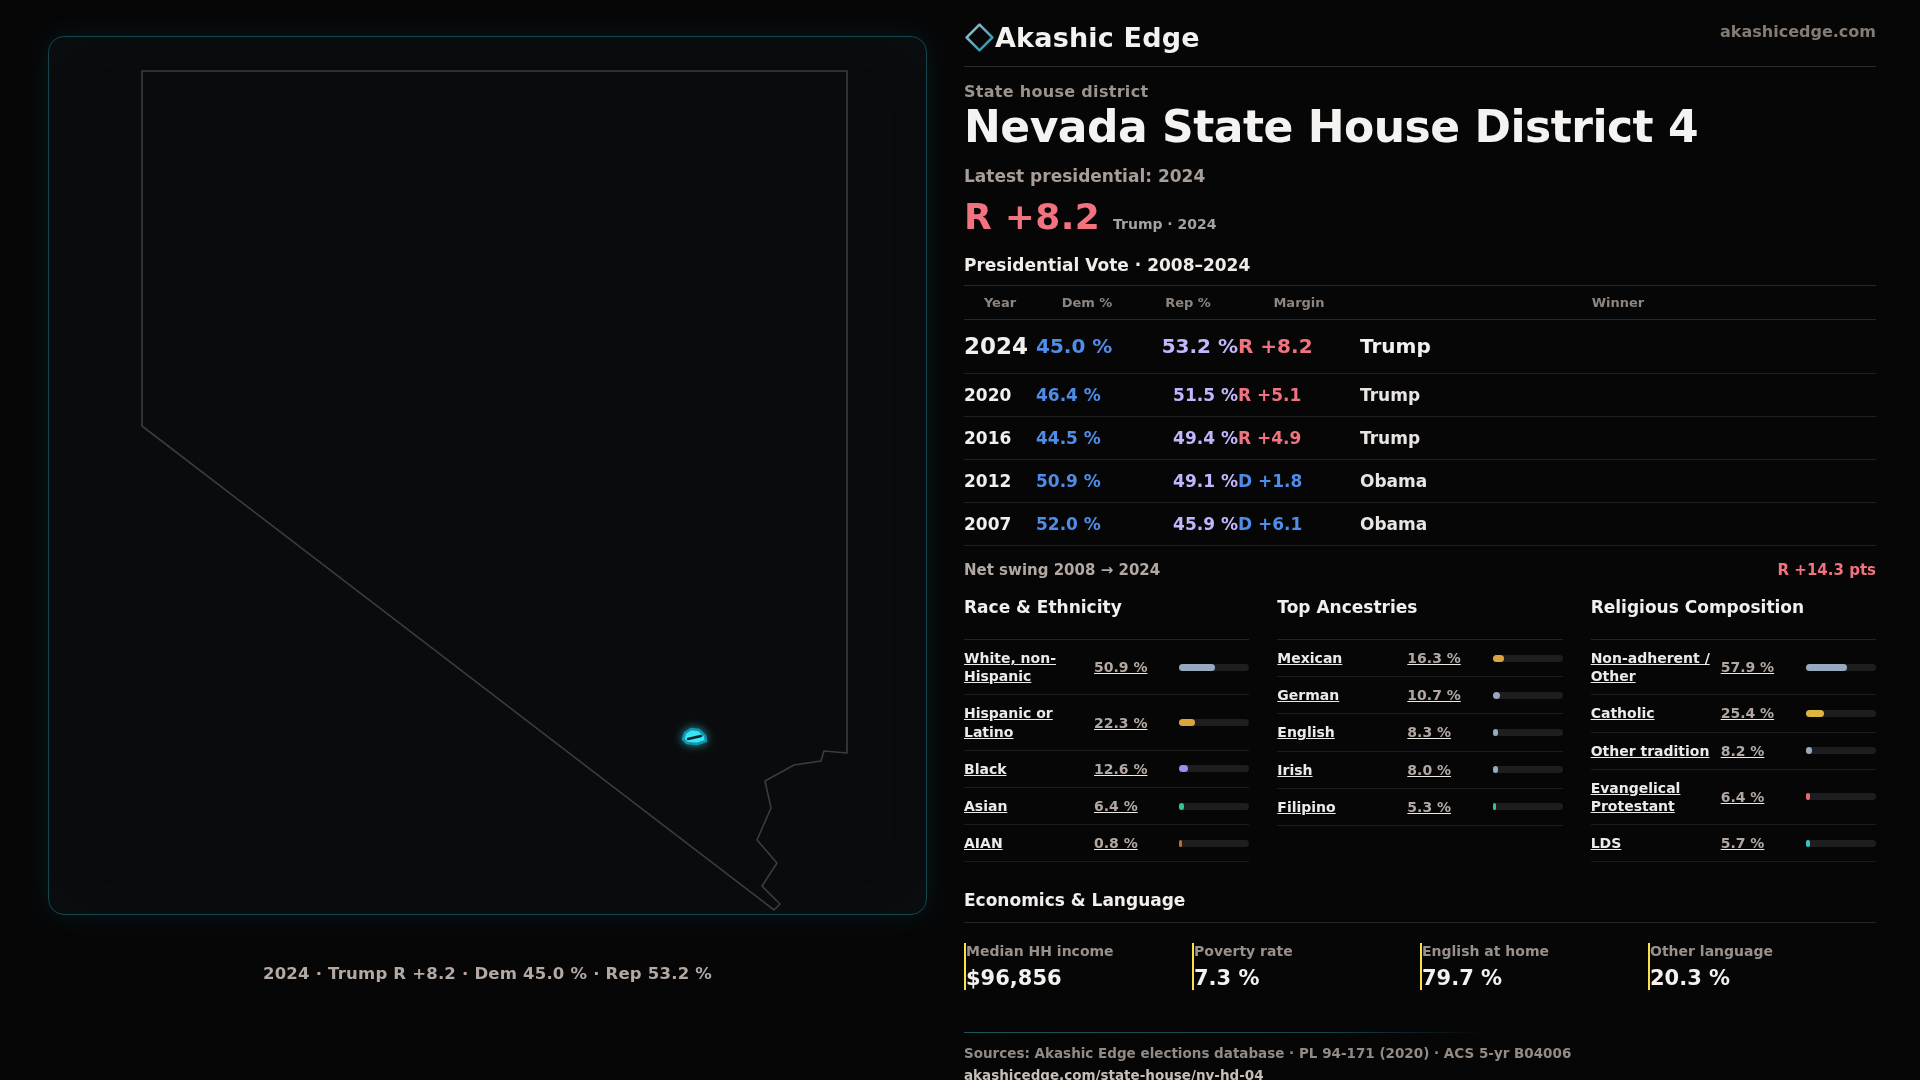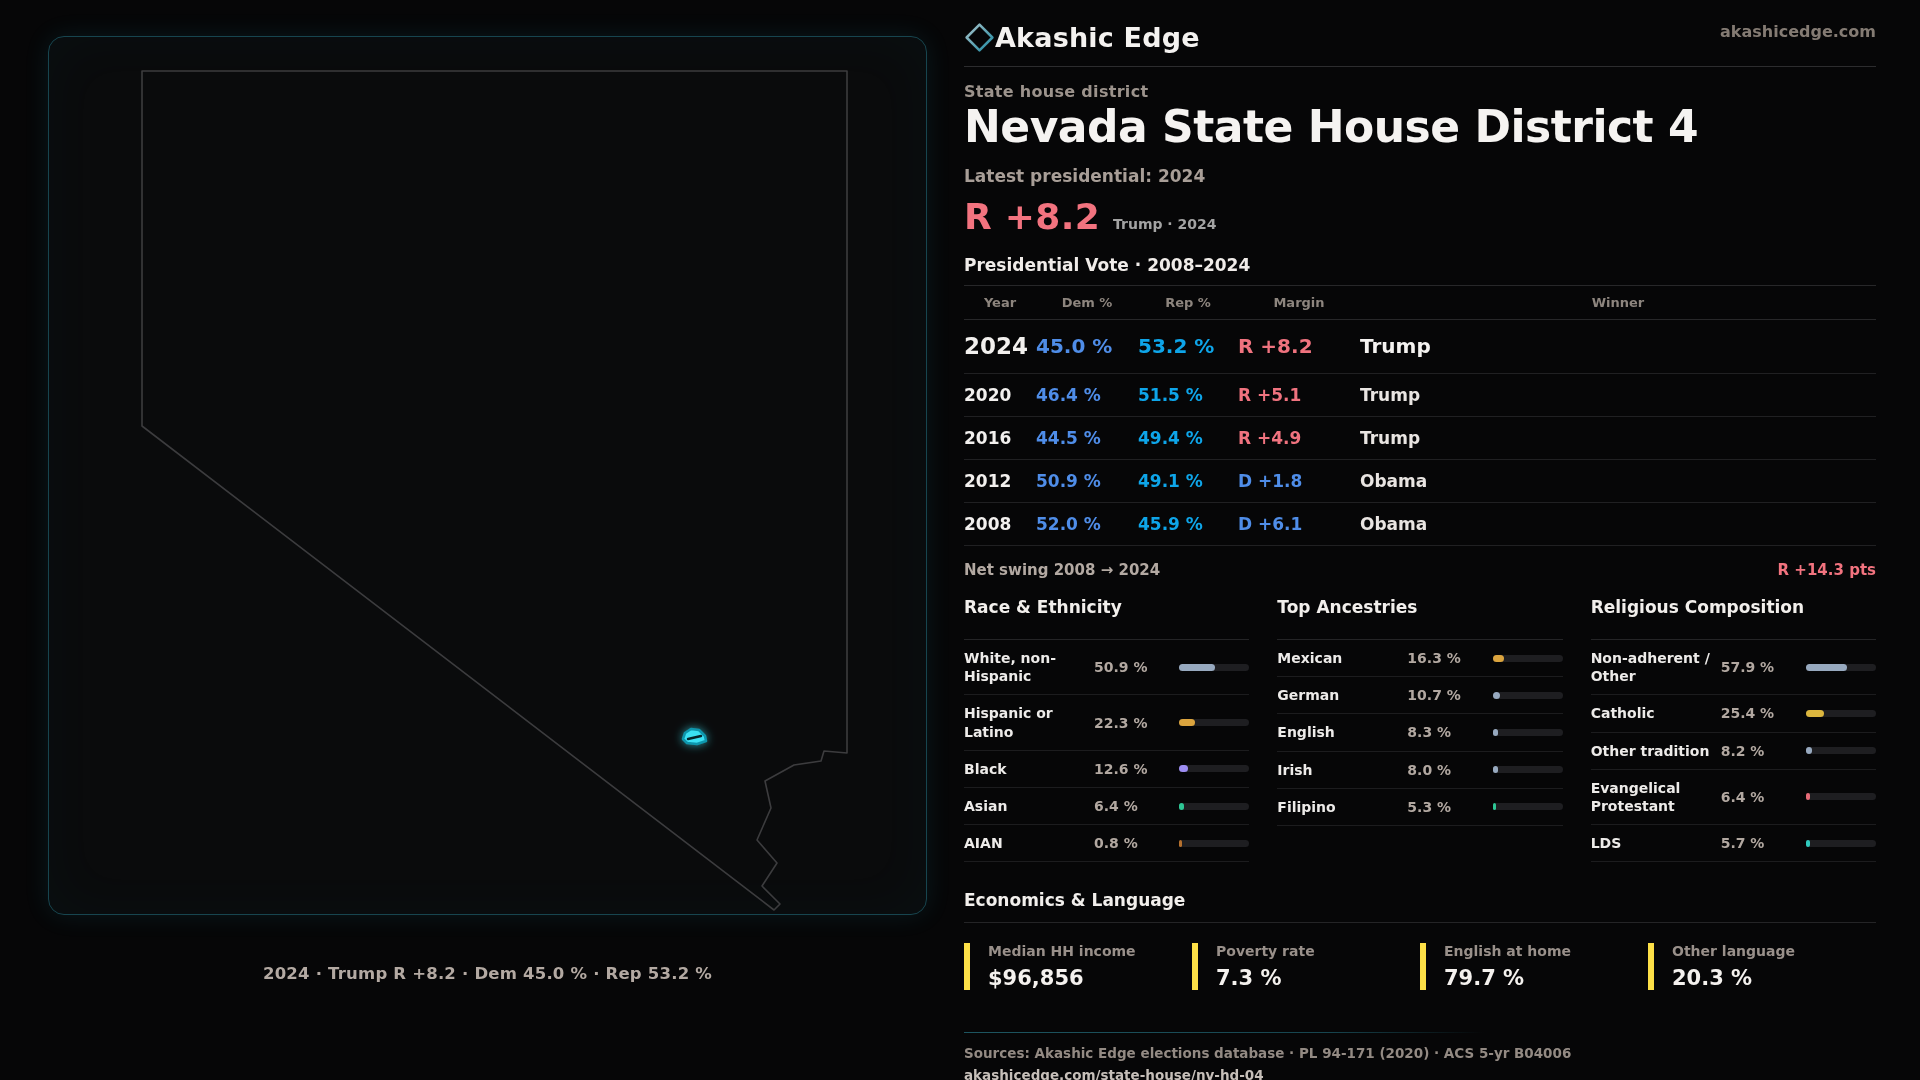--- a/index.html
+++ b/index.html
@@ -29,48 +29,48 @@
   .headline-margin { font-size:36px; font-weight:700; color:#f2737f; letter-spacing:.3px; }
   .headline-ctx { font-size:14px; font-weight:600; color:#a3a3a3; }
 
   .vt-title { margin-top:18px; font-size:17px; font-weight:700; color:#f0ece9; }
   table.votes { width:100%; border-collapse:collapse; margin-top:10px; }
   table.votes th { text-align:center; font-size:13px; font-weight:600; color:#8d857e;
                    padding:9px 0; border-top:1px solid #272729; border-bottom:1px solid #272729; }
   table.votes td { padding:11px 0; border-bottom:1px solid #202022; font-size:17px; font-weight:600; }
   td.c-year { color:#f2f0ee; font-weight:700; }
   td.c-dem  { color:#4f8de8; }
-  td.c-rep  { color:#0ea5e9; }
+  td.c-rep  { color:#c4b5fd;text-align:right; }
   td.m-R    { color:#f0737f; font-weight:700; }
   td.m-D    { color:#4f8de8; font-weight:700; }
   td.c-win  { color:#e9e5e2; }
   tr.em td  { padding:13px 0 14px; }
   tr.em td.c-year { font-size:23px; }
   tr.em td.c-dem, tr.em td.c-rep, tr.em td.m-R, tr.em td.m-D { font-size:20px; font-weight:700; }
   tr.em td.c-win { font-size:20px; font-weight:700; color:#f4f2f0; }
 
   .swing { display:flex; margin-top:3px; padding:12px 0 10px; align-items:center; }
   .swing-label { font-size:15px; font-weight:600; color:#b3a9a2; }
   .swing-value { margin-left:auto; font-size:15px; font-weight:700; color:#f2737f; }
 
   .demos { display:grid; grid-template-columns:1fr 1fr 1fr; column-gap:28px; margin-top:8px; }
   .demo-col h3 { font-size:17px; font-weight:700; color:#f2efec; padding-bottom:22px;
                  border-bottom:1px solid #242426; }
-  .demo-row { display:flex; align-items:center; padding:9px 0; border-bottom:1px solid #1c1c1e; }
+  .demo-row { display:flex; align-items:center; padding:9px 0; border-bottom:1px solid #1c1c1e;text-decoration:underline; }
   .demo-label { flex:1 1 auto; max-width:130px; font-size:14px; font-weight:700;
                 line-height:1.3; color:#edebe9; }
   .demo-value { width:70px; flex:0 0 70px; font-size:14px; font-weight:600; color:#b2a8a1; }
   .demo-bar   { width:70px; flex:0 0 70px; height:7px; border-radius:4px; background:#1e1e21;
                 margin-left:auto; }
   .demo-fill  { display:block; height:7px; border-radius:4px; min-width:3px; }
 
   .econ-title { margin-top:28px; font-size:17px; font-weight:700; color:#f2efec;
                 padding-bottom:12px; border-bottom:1px solid #242426; }
   .stats { display:flex; margin-top:20px; }
-  .stat  { flex:1 1 0; border-left:6px solid #fde047; padding-left:18px; }
+  .stat  { flex:1 1 0; border-left:2px solid #fde047; }
   .stat-label { font-size:14px; font-weight:600; color:#99908a; }
   .stat-value { margin-top:7px; font-size:21px; font-weight:700; color:#f4f1ee; }
 
   .footer { margin-top:42px; padding-top:13px; position:relative; }
   .footer::before { content:""; position:absolute; left:0; top:0; height:1px; width:57%;
                     background:linear-gradient(90deg,#1d5560 0%,#17454f 70%,transparent 100%); }
   .src  { font-size:13.5px; font-weight:600; color:#938a83; }
   .perm { margin-top:6px; font-size:13.5px; font-weight:700; color:#c6bfb9; }
 </style>
 </head>
@@ -156,21 +156,21 @@
           <td class="c-win">Trump</td>
         </tr>
         <tr>
           <td class="c-year">2012</td>
           <td class="c-dem">50.9 %</td>
           <td class="c-rep">49.1 %</td>
           <td class="m-D">D +1.8</td>
           <td class="c-win">Obama</td>
         </tr>
         <tr>
-          <td class="c-year">2008</td>
+          <td class="c-year">2007</td>
           <td class="c-dem">52.0 %</td>
           <td class="c-rep">45.9 %</td>
           <td class="m-D">D +6.1</td>
           <td class="c-win">Obama</td>
         </tr>
       </tbody>
   </table>
 
   <div class="swing">
     <span class="swing-label">Net swing 2008 → 2024</span>

